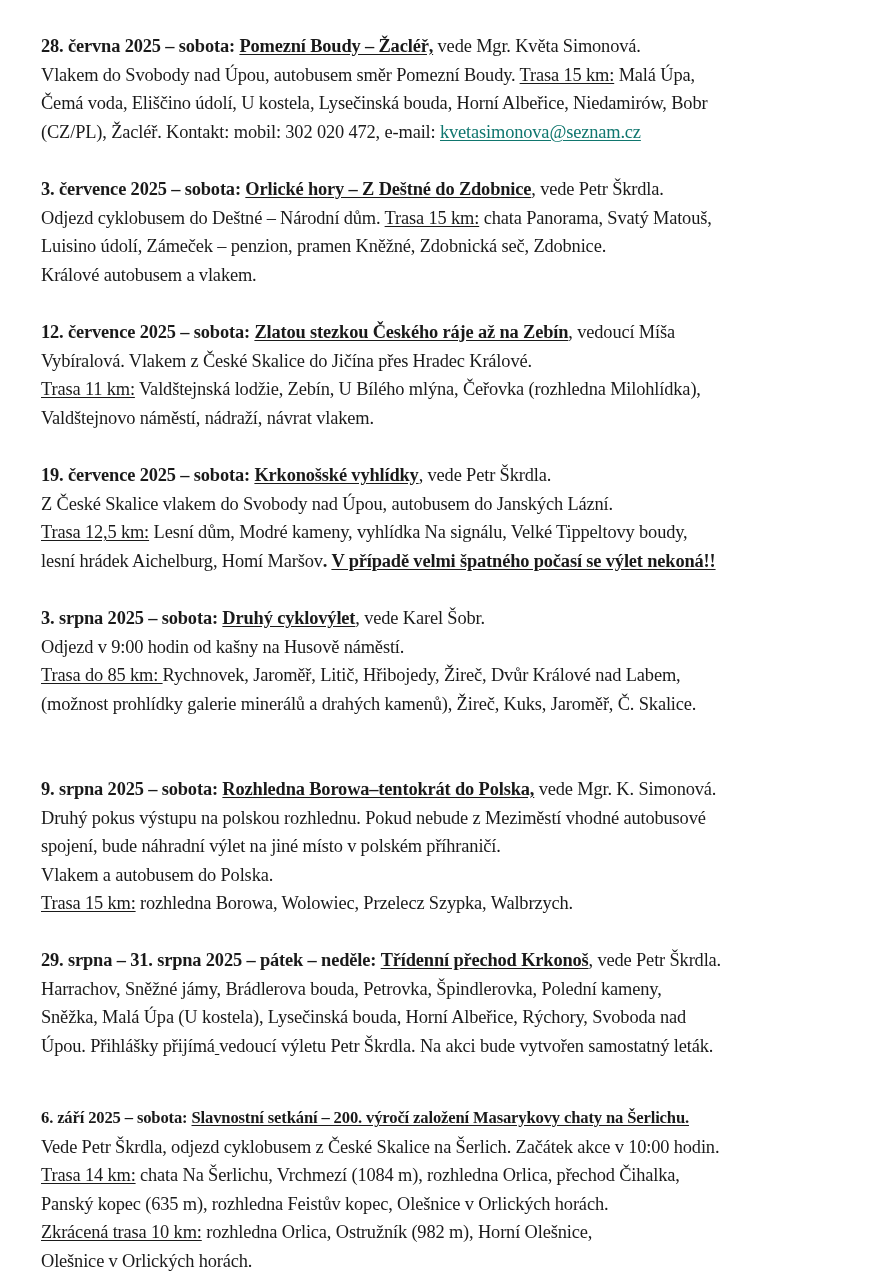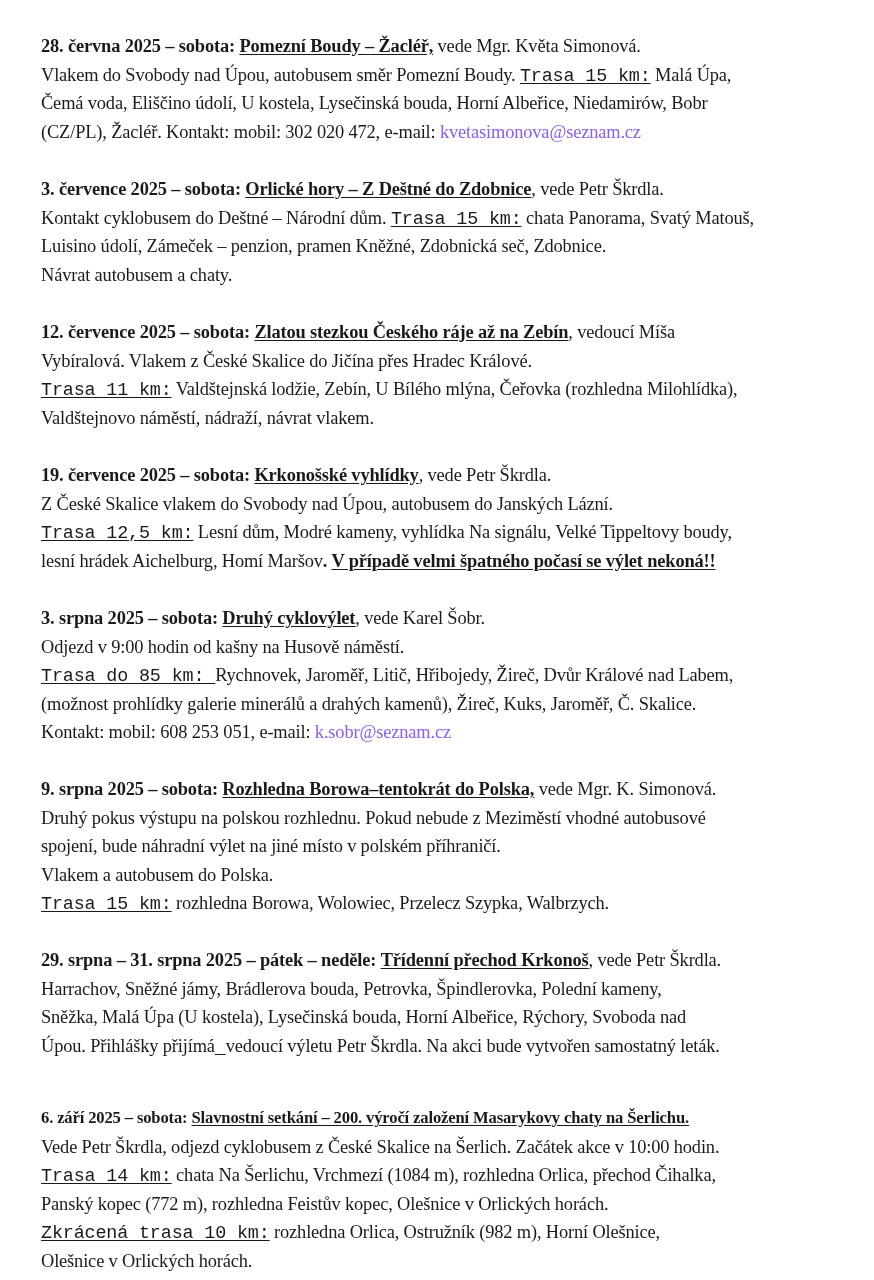--- a/index.html
+++ b/index.html
@@ -6,42 +6,42 @@
     body {
       width: 874px; height: 1280px; overflow: hidden;
       font-family: "Liberation Serif", serif;
       font-size: 18.4px; color: #1a1a1a;
       letter-spacing: -0.15px;
     }
     .page { position: absolute; left: 37px; top: 16px; width: 830px; }
     .entry { position: absolute; left: 4px; width: 830px; margin-top: 16px; }
     .line { display: block; height: 28.6px; line-height: 28.6px; white-space: nowrap; }
     .b { font-weight: bold; }
-    .u { text-decoration: underline; text-underline-offset: 2px; font-family: Liberation Mono, monospace; }
+    .u { text-decoration: underline; text-underline-offset: 2px; }
     .bu { font-weight: bold; text-decoration: underline; text-underline-offset: 2px; }
-    a.mail { color: #8b5cf6; text-underline-offset: 2px; }
+    a.mail { color: #0f766e; text-decoration: underline; text-underline-offset: 2px; }
     .small { font-size: 16.6px; }
   </style>
 </head>
 <body>
 
 <div class="page">
 
   <div class="entry" style="top:0px">
     <span class="line"><span class="b">28. června 2025 – sobota:</span> <span class="bu">Pomezní Boudy – Žacléř,</span><span> vede Mgr. Květa Simonová.</span></span>
     <span class="line"><span>Vlakem do Svobody nad Úpou, autobusem směr Pomezní Boudy. </span><span class="u">Trasa 15 km:</span><span> Malá Úpa,</span></span>
     <span class="line">Čemá voda, Eliščino údolí, U kostela, Lysečinská bouda, Horní Albeřice, Niedamirów, Bobr</span>
     <span class="line"><span>(CZ/PL), Žacléř. Kontakt: mobil: 302 020 472, e-mail: </span><a class="mail">kvetasimonova@seznam.cz</a></span>
   </div>
 
   <div class="entry" style="top:143px">
     <span class="line"><span class="b">3. července 2025 – sobota:</span> <span class="bu">Orlické hory – Z Deštné do Zdobnice</span><span>, vede Petr Škrdla.</span></span>
-    <span class="line"><span>Kontakt cyklobusem do Deštné – Národní dům. </span><span class="u">Trasa 15 km:</span><span> chata Panorama, Svatý Matouš,</span></span>
+    <span class="line"><span>Odjezd cyklobusem do Deštné – Národní dům. </span><span class="u">Trasa 15 km:</span><span> chata Panorama, Svatý Matouš,</span></span>
     <span class="line">Luisino údolí, Zámeček – penzion, pramen Kněžné, Zdobnická seč, Zdobnice.</span>
-    <span class="line">Návrat autobusem a chaty.</span>
+    <span class="line">Králové autobusem a vlakem.</span>
   </div>
 
   <div class="entry" style="top:286px">
     <span class="line"><span class="b">12. července 2025 – sobota:</span> <span class="bu">Zlatou stezkou Českého ráje až na Zebín</span><span>, vedoucí Míša</span></span>
     <span class="line">Vybíralová. Vlakem z České Skalice do Jičína přes Hradec Králové.</span>
     <span class="line"><span class="u">Trasa 11 km:</span><span> Valdštejnská lodžie, Zebín, U Bílého mlýna, Čeřovka (rozhledna Milohlídka),</span></span>
     <span class="line">Valdštejnovo náměstí, nádraží, návrat vlakem.</span>
   </div>
 
   <div class="entry" style="top:429px">
@@ -49,21 +49,20 @@
     <span class="line">Z České Skalice vlakem do Svobody nad Úpou, autobusem do Janských Lázní.</span>
     <span class="line"><span class="u">Trasa 12,5 km:</span><span> Lesní dům, Modré kameny, vyhlídka Na signálu, Velké Tippeltovy boudy,</span></span>
     <span class="line"><span>lesní hrádek Aichelburg, Homí Maršov</span><span class="b">. </span><span class="bu">V případě velmi špatného počasí se výlet nekoná!!</span></span>
   </div>
 
   <div class="entry" style="top:572px">
     <span class="line"><span class="b">3. srpna 2025 – sobota:</span> <span class="bu">Druhý cyklovýlet</span><span>, vede Karel Šobr.</span></span>
     <span class="line">Odjezd v 9:00 hodin od kašny na Husově náměstí.</span>
     <span class="line"><span class="u">Trasa do 85 km: </span><span>Rychnovek, Jaroměř, Litič, Hřibojedy, Žireč, Dvůr Králové nad Labem,</span></span>
     <span class="line">(možnost prohlídky galerie minerálů a drahých kamenů), Žireč, Kuks, Jaroměř, Č. Skalice.</span>
-    <span class="line"><span>Kontakt: mobil: 608 253 051, e-mail: </span><a class="mail">k.sobr@seznam.cz</a></span>
   </div>
 
   <div class="entry" style="top:743px">
     <span class="line"><span class="b">9. srpna 2025 – sobota:</span> <span class="bu">Rozhledna Borowa–tentokrát do Polska,</span><span> vede Mgr. K. Simonová.</span></span>
     <span class="line">Druhý pokus výstupu na polskou rozhlednu. Pokud nebude z Meziměstí vhodné autobusové</span>
     <span class="line">spojení, bude náhradní výlet na jiné místo v polském příhraničí.</span>
     <span class="line">Vlakem a autobusem do Polska.</span>
     <span class="line"><span class="u">Trasa 15 km:</span><span> rozhledna Borowa, Wolowiec, Przelecz Szypka, Walbrzych.</span></span>
   </div>
 
@@ -71,18 +70,18 @@
     <span class="line"><span class="b">29. srpna – 31. srpna 2025 – pátek – neděle:</span> <span class="bu">Třídenní přechod Krkonoš</span><span>, vede Petr Škrdla.</span></span>
     <span class="line">Harrachov, Sněžné jámy, Brádlerova bouda, Petrovka, Špindlerovka, Polední kameny,</span>
     <span class="line">Sněžka, Malá Úpa (U kostela), Lysečinská bouda, Horní Albeřice, Rýchory, Svoboda nad</span>
     <span class="line"><span>Úpou. Přihlášky přijímá</span><span class="u"> </span><span>vedoucí výletu Petr Škrdla. Na akci bude vytvořen samostatný leták.</span><span class="u"> </span></span>
   </div>
 
   <div class="entry" style="top:1072px">
     <span class="line small"><span class="b">6. září 2025 – sobota:</span> <span class="bu">Slavnostní setkání – 200. výročí založení Masarykovy chaty na Šerlichu.</span></span>
     <span class="line">Vede Petr Škrdla, odjezd cyklobusem z České Skalice na Šerlich. Začátek akce v 10:00 hodin.</span>
     <span class="line"><span class="u">Trasa 14 km:</span><span> chata Na Šerlichu, Vrchmezí (1084 m), rozhledna Orlica, přechod Čihalka,</span></span>
-    <span class="line">Panský kopec (772 m), rozhledna Feistův kopec, Olešnice v Orlických horách.</span>
+    <span class="line">Panský kopec (635 m), rozhledna Feistův kopec, Olešnice v Orlických horách.</span>
     <span class="line"><span class="u">Zkrácená trasa 10 km:</span><span> rozhledna Orlica, Ostružník (982 m), Horní Olešnice,</span></span>
     <span class="line">Olešnice v Orlických horách.</span>
   </div>
 
 </div>
 
 </body></html>

